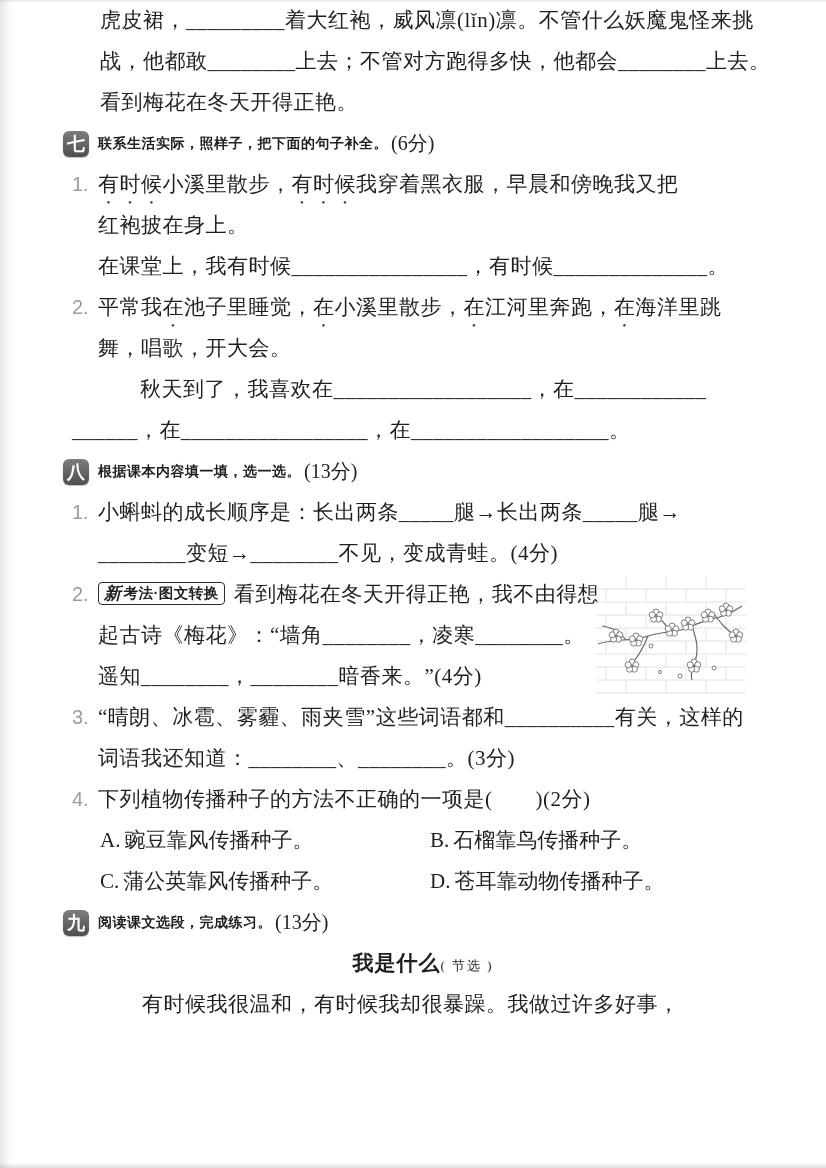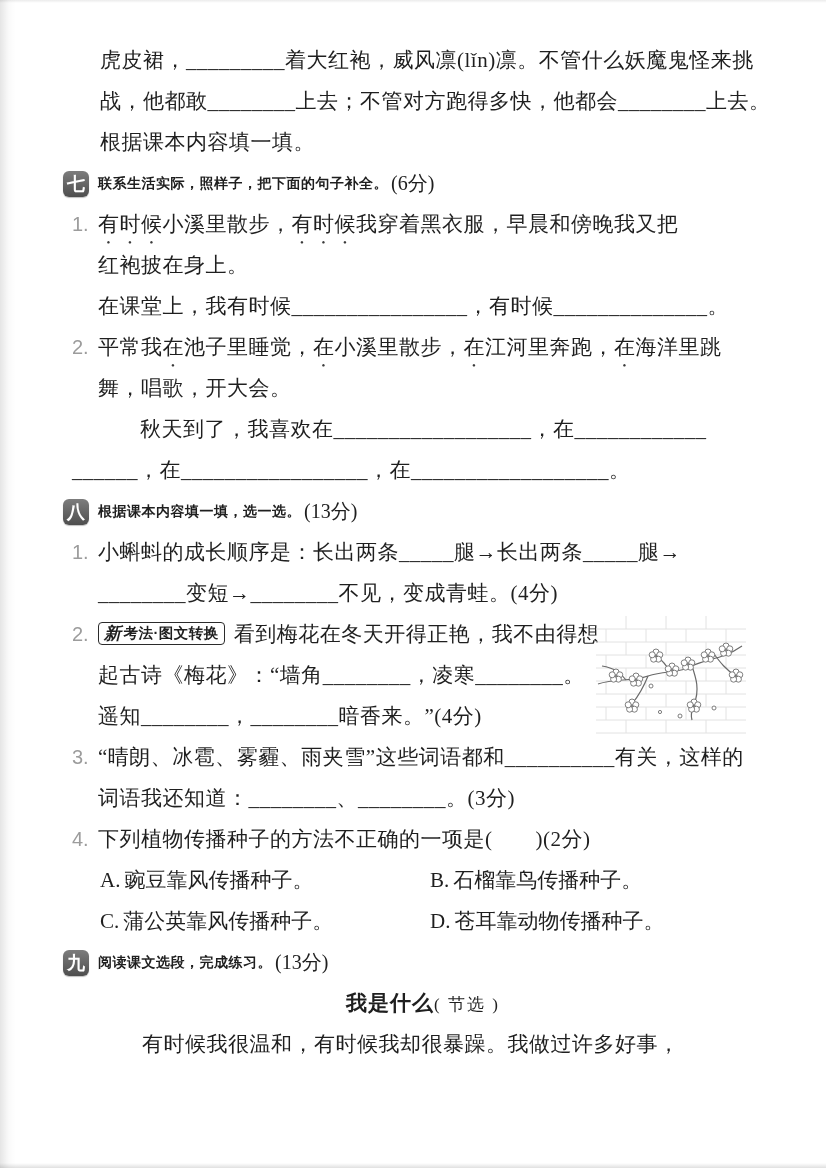--- a/index.html
+++ b/index.html
@@ -15,21 +15,21 @@
     pointer-events:none;
   }
   .page-top-edge {
     position:absolute; left:0; right:0; top:0; height:3px;
     background:linear-gradient(to bottom, rgba(0,0,0,0.08), rgba(0,0,0,0));
   }
   .page-bottom-edge {
     position:absolute; left:0; right:0; bottom:0; height:5px;
     background:linear-gradient(to top, rgba(0,0,0,0.12), rgba(0,0,0,0));
   }
-  .content { padding-top:40px; }
+  .content { }
   .line {
     height:41px; line-height:41px; white-space:nowrap;
     letter-spacing:0.5px;
   }
   .ml-body   { margin-left:100px; }
   .indent2   { padding-left:42px; }
 
   
   .sec-header {
     height:41px; display:flex; align-items:center; margin-left:63px;
@@ -95,36 +95,36 @@
   .opt-cell-l { width:330px; display:flex; }
   .opt-cell-r { flex:1; display:flex; }
   .opt-label { margin-right:4px; }
 
   
   .passage-title {
     height:41px; line-height:41px; text-align:center;
     margin-left:100px; margin-right:80px; white-space:nowrap;
   }
   .passage-title-main { font-weight:700; letter-spacing:1px; }
-  .passage-title-sub { font-size:17px; letter-spacing:2px; }
+  .passage-title-sub { font-size:13px; letter-spacing:2px; }
   .passage-line { margin-left:100px; text-indent:42px; }
 </style>
 </head>
 <body>
 
 <div class="page">
   <div class="page-top-edge"></div>
   <div class="page-left-edge"></div>
 
   <div class="content">
 
     <div>
       <div class="line ml-body">虎皮裙，_________着大红袍，威风凛(lǐn)凛。不管什么妖魔鬼怪来挑</div>
       <div class="line ml-body">战，他都敢________上去；不管对方跑得多快，他都会________上去。</div>
-      <div class="line ml-body">根据课本内容填一填。</div>
+      <div class="line ml-body">看到梅花在冬天开得正艳。</div>
     </div>
 
     <div class="sec-header">
       <span class="sec-badge">七</span>
       <span class="sec-title">联系生活实际，照样子，把下面的句子补全。</span>
       <span class="sec-score">(6分)</span>
     </div>
 
     <div class="item-row">
       <span class="item-num">1.</span>

